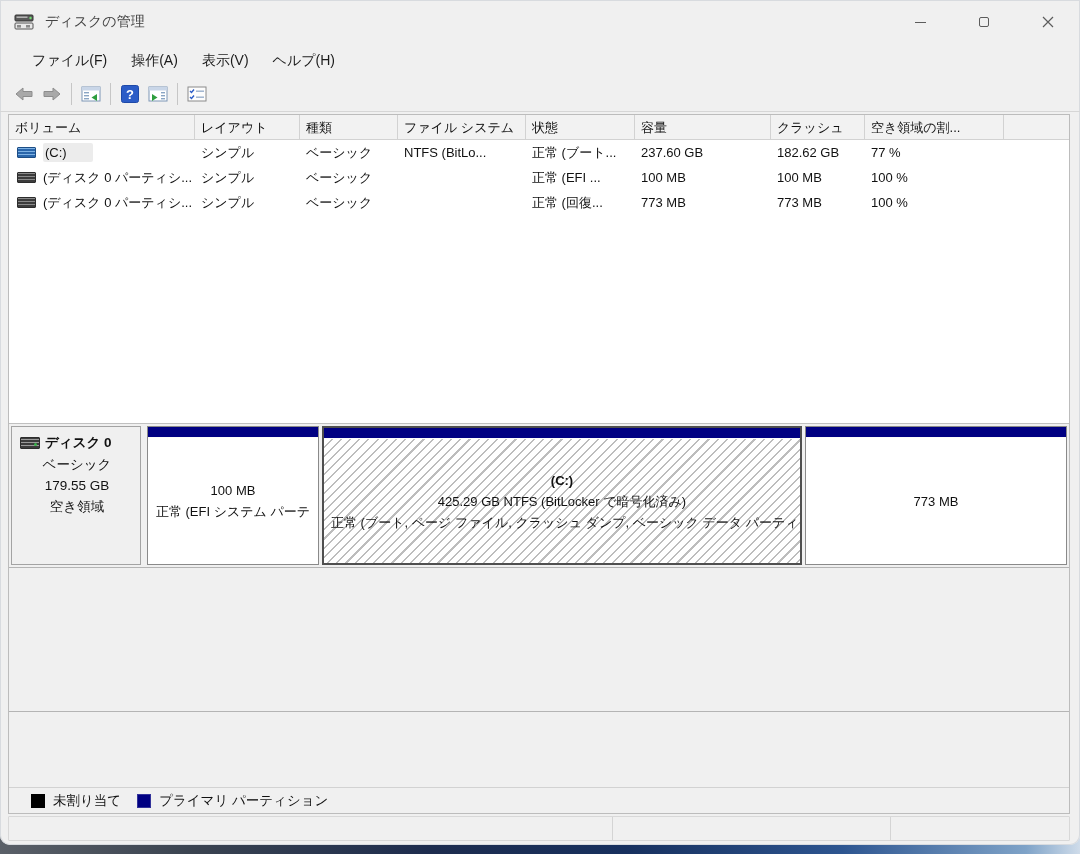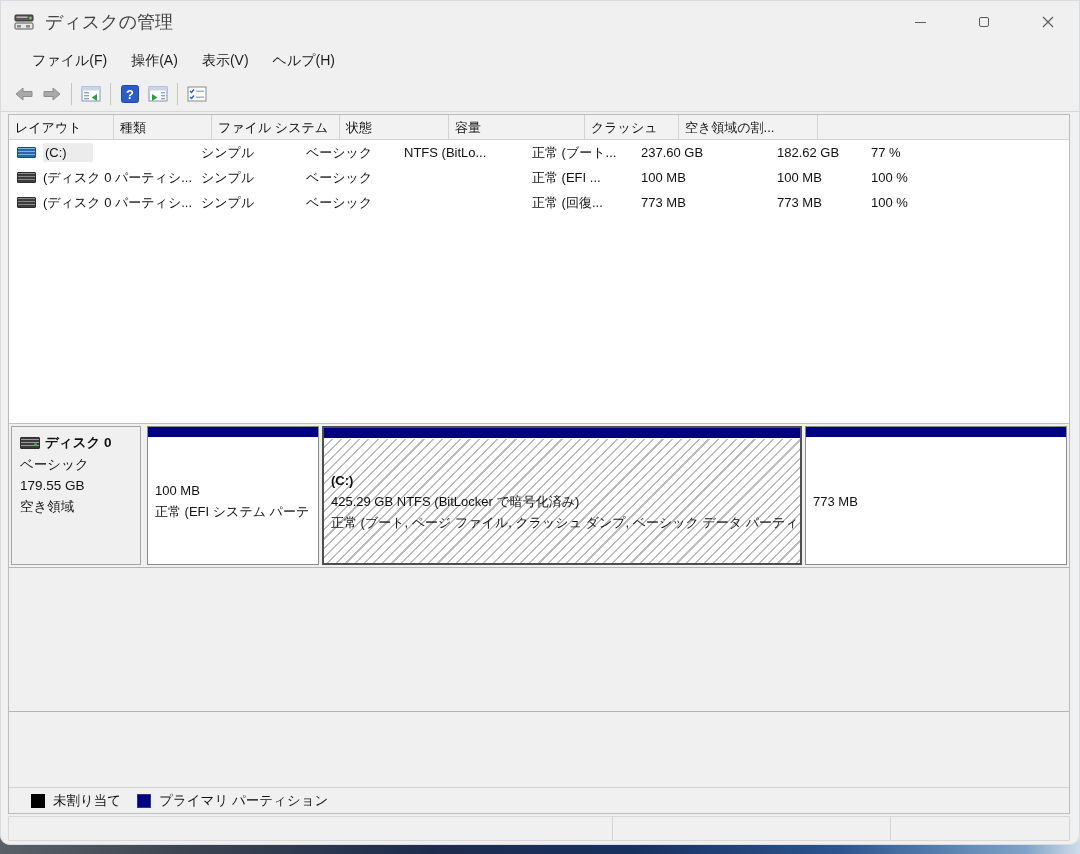--- a/index.html
+++ b/index.html
@@ -11,21 +11,21 @@
   .window {
     position: absolute; top: 0; left: 0; width: 1080px; height: 845px;
     background: #f0f0f0;
     border-radius: 0 0 10px 10px;
     box-shadow: inset 0 0 0 1px #d8dbdf;
     overflow: hidden;
   }
   
   .titlebar { height: 44px; display: flex; align-items: center; padding-left: 14px; }
   .title-icon { width: 22px; height: 18px; margin-right: 9px; }
-  .title-text { font-size: 18px; color: #444; }
+  .title-text { font-size: 14px; color: #444; }
   .win-controls { margin-left: auto; display: flex; height: 100%; }
   .ctrl { width: 64px; height: 100%; display: flex; align-items: center; justify-content: center; color: #5c5c5c; }
   .glyph-min { width: 11px; height: 1px; background: #5c5c5c; }
   .glyph-max { width: 10px; height: 10px; border: 1px solid #5c5c5c; border-radius: 2px; }
   
   .menubar { height: 33px; display: flex; align-items: center; padding-left: 20px; }
   .menu-item { font-size: 14px; color: #1b1b1b; padding: 5px 12px; }
   
   .toolbar { height: 35px; display: flex; align-items: center; padding-left: 10px; border-bottom: 1px solid #d6d6d6; }
   .tool-btn { width: 28px; height: 26px; display: flex; align-items: center; justify-content: center; }
@@ -44,21 +44,21 @@
   .vt-cell { font-size: 13px; color: #111; padding: 0 6px; overflow: hidden; white-space: nowrap; display: flex; align-items: center; }
   .c-vol { width: 186px; } .c-lay { width: 105px; } .c-typ { width: 98px; }
   .c-fs  { width: 128px; } .c-st  { width: 109px; } .c-cap { width: 136px; }
   .c-fre { width: 94px;  } .c-pct { width: 139px; } .c-fill { flex: 1; border-right: none; }
   .drive-ic { width: 19px; height: 11px; margin: 0 7px 0 2px; border-radius: 1px; flex: none; }
   .drive-blue { background: repeating-linear-gradient(0deg, #2a66ab 0 2px, #7db1e3 2px 3px); border: 1px solid #1d4d85; }
   .drive-dark { background: repeating-linear-gradient(0deg, #3c3c3c 0 2px, #8a8a8a 2px 3px); border: 1px solid #2c2c2c; }
   .sel-pill { background: #ececec; border-radius: 2px; padding: 2px 26px 2px 2px; }
   
   .graph-pane { flex: 1; display: flex; flex-direction: column; background: #f0f0f0; }
-  .disk-row { height: 144px; border-bottom: 1px solid #b4b4b4; display: flex; padding: 2px; }
+  .disk-row { height: 144px; border-bottom: 1px solid #b4b4b4; display: flex; padding: 2px; text-align: center; }
   .disk-label {
     width: 130px; border: 1px solid #a3a3a3; background: #f0f0f0;
     padding: 7px 6px 6px 8px; font-size: 13.5px; color: #111; flex: none;
   }
   .disk-label .name-line { display: flex; align-items: center; font-weight: bold; margin-bottom: 2px; }
   .disk-label .line { line-height: 21px; }
   .dsk-ic { width: 20px; height: 12px; margin-right: 5px; flex: none;
     background: repeating-linear-gradient(0deg, #3c3c3c 0 2px, #9a9a9a 2px 3px); border: 1px solid #2c2c2c; border-radius: 1px; position: relative; }
   .dsk-ic::after { content: ""; position: absolute; right: 2px; bottom: 2px; width: 3px; height: 3px; background: #39b54a; border-radius: 50%; }
   .cd-ic { width: 18px; height: 14px; margin-right: 5px; flex: none; position: relative; }
@@ -175,20 +175,21 @@
         <rect x="9" y="4.5" width="8" height="1.4" fill="#9ab0cc"></rect>
         <rect x="9" y="10.5" width="8" height="1.4" fill="#9ab0cc"></rect>
       </svg>
     </div>
   </div>
 
   <div class="content">
 
     <div class="volume-pane">
       <div class="vt-header">
+        <div class="vt-hcell c-vol">ボリューム</div>
         <div class="vt-hcell c-lay">レイアウト</div>
         <div class="vt-hcell c-typ">種類</div>
         <div class="vt-hcell c-fs">ファイル システム</div>
         <div class="vt-hcell c-st">状態</div>
         <div class="vt-hcell c-cap">容量</div>
         <div class="vt-hcell c-fre">クラッシュ</div>
         <div class="vt-hcell c-pct">空き領域の割...</div>
         <div class="vt-hcell c-fill"></div>
       </div>
 

